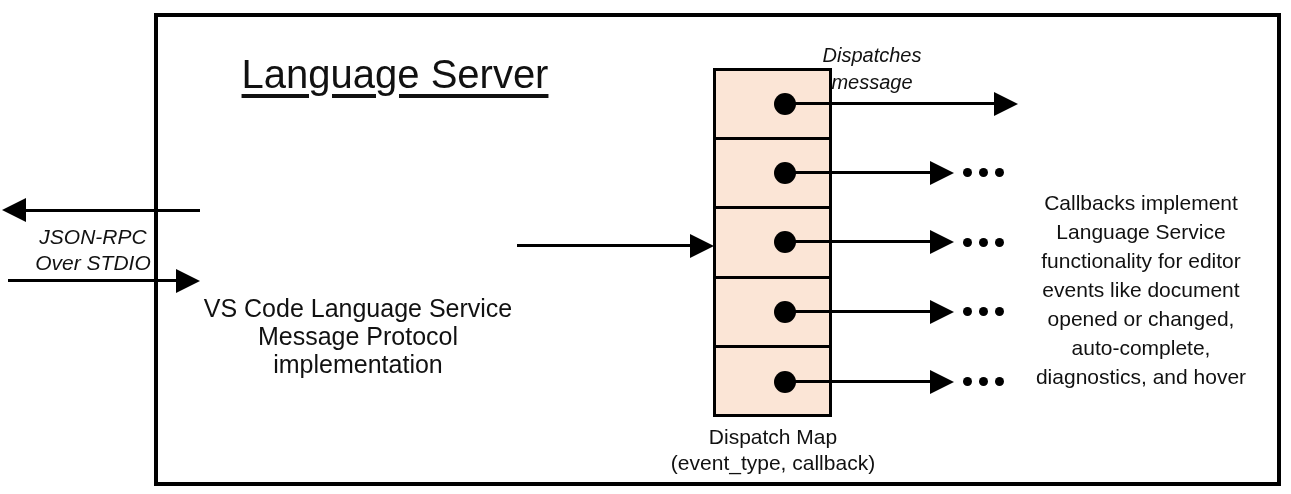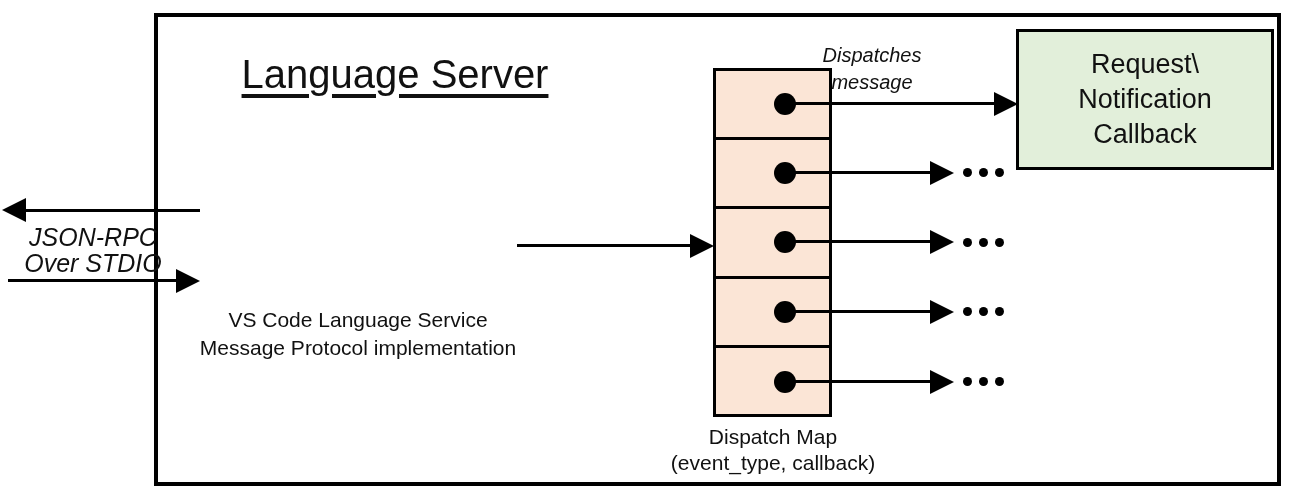--- a/index.html
+++ b/index.html
@@ -41,34 +41,34 @@
   .head-left {
     width: 0; height: 0;
     border-top: 12px solid transparent;
     border-bottom: 12px solid transparent;
     border-right: 24px solid var(--outline, #000);
   }
 
   
   #stdio-label {
     left: 18px; top: 224px; width: 150px;
-    font-size: 25px; line-height: 26px;
+    font-size: 21px; line-height: 26px;
   }
 
   
   #reader-box {
     left: 200px; top: 192px; width: 311px; height: 102px;
     background: var(--reader_fill, #E7E6F0);
     border: 3px solid var(--outline, #000);
     display: flex; align-items: center; justify-content: center;
     font-size: 29px; line-height: 37px;
   }
   #reader-caption {
-    left: 180px; top: 306px; width: 356px;
-    font-size: 21px; line-height: 28px;
+    left: 180px; top: 294px; width: 356px;
+    font-size: 25px; line-height: 28px;
   }
 
   #lookup-label {
     left: 515px; top: 155px; width: 180px;
     font-size: 21px; line-height: 29px;
   }
 
   
   #dispatch-map {
     left: 713px; top: 68px; width: 113px; height: 343px;
@@ -179,19 +179,21 @@
     </div>
 
   <div class="abs h-line" style="left:785px; top:380px; width:146px;"></div>
   <div class="abs head-right" style="left:930px; top:370px;"></div>
   <div class="abs ellipsis" style="left:963px; top:377px;">
       <span class="pt"></span>
       <span class="pt"></span>
       <span class="pt"></span>
     </div>
 
-  <div id="callback-box" class="abs">
-    <div class="pre center">Request\
-Notification
-Callback</div>
-  </div>
+  <div id="callback-note" class="abs pre center">Callbacks implement
+Language Service
+functionality for editor
+events like document
+opened or changed,
+auto-complete,
+diagnostics, and hover</div>
 
 </div>
 
 </body></html>

